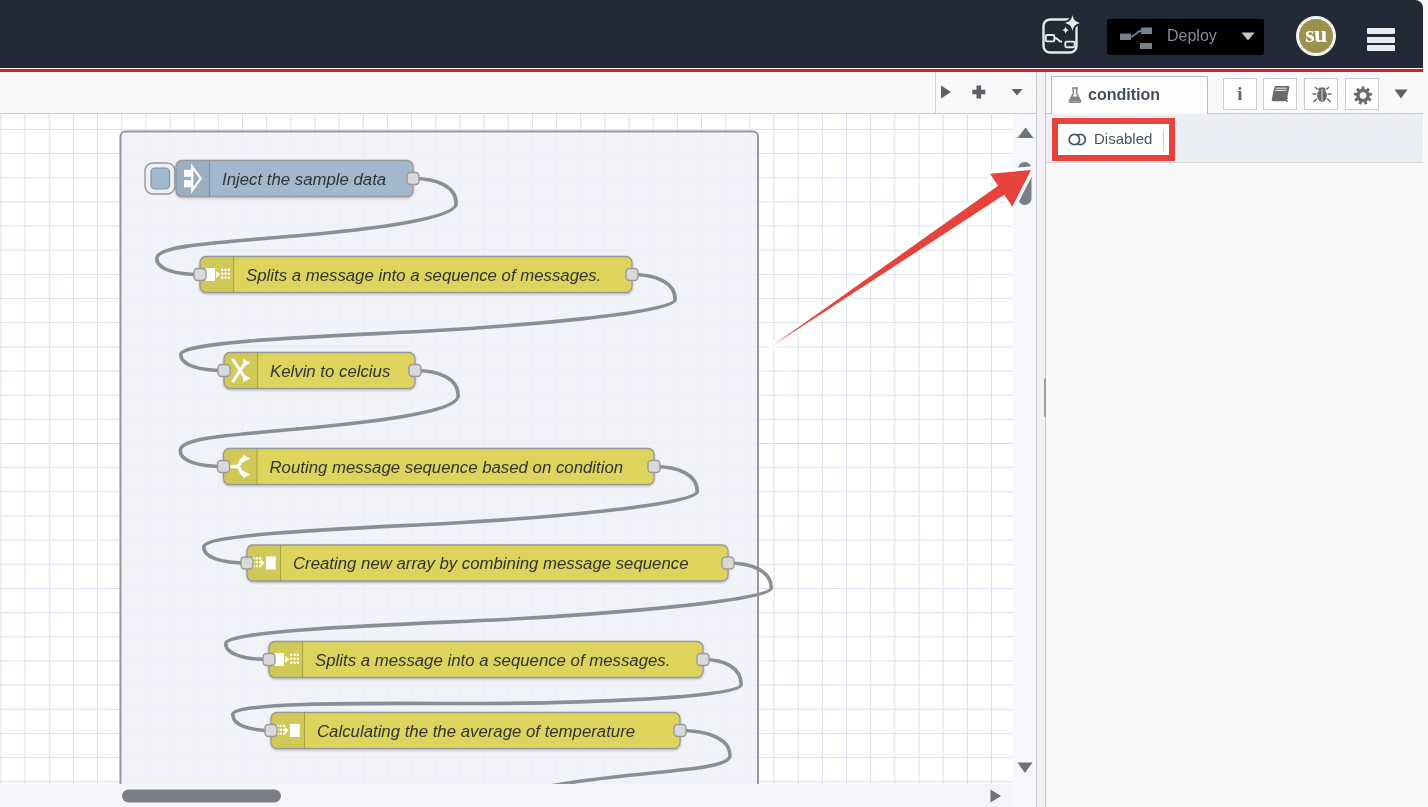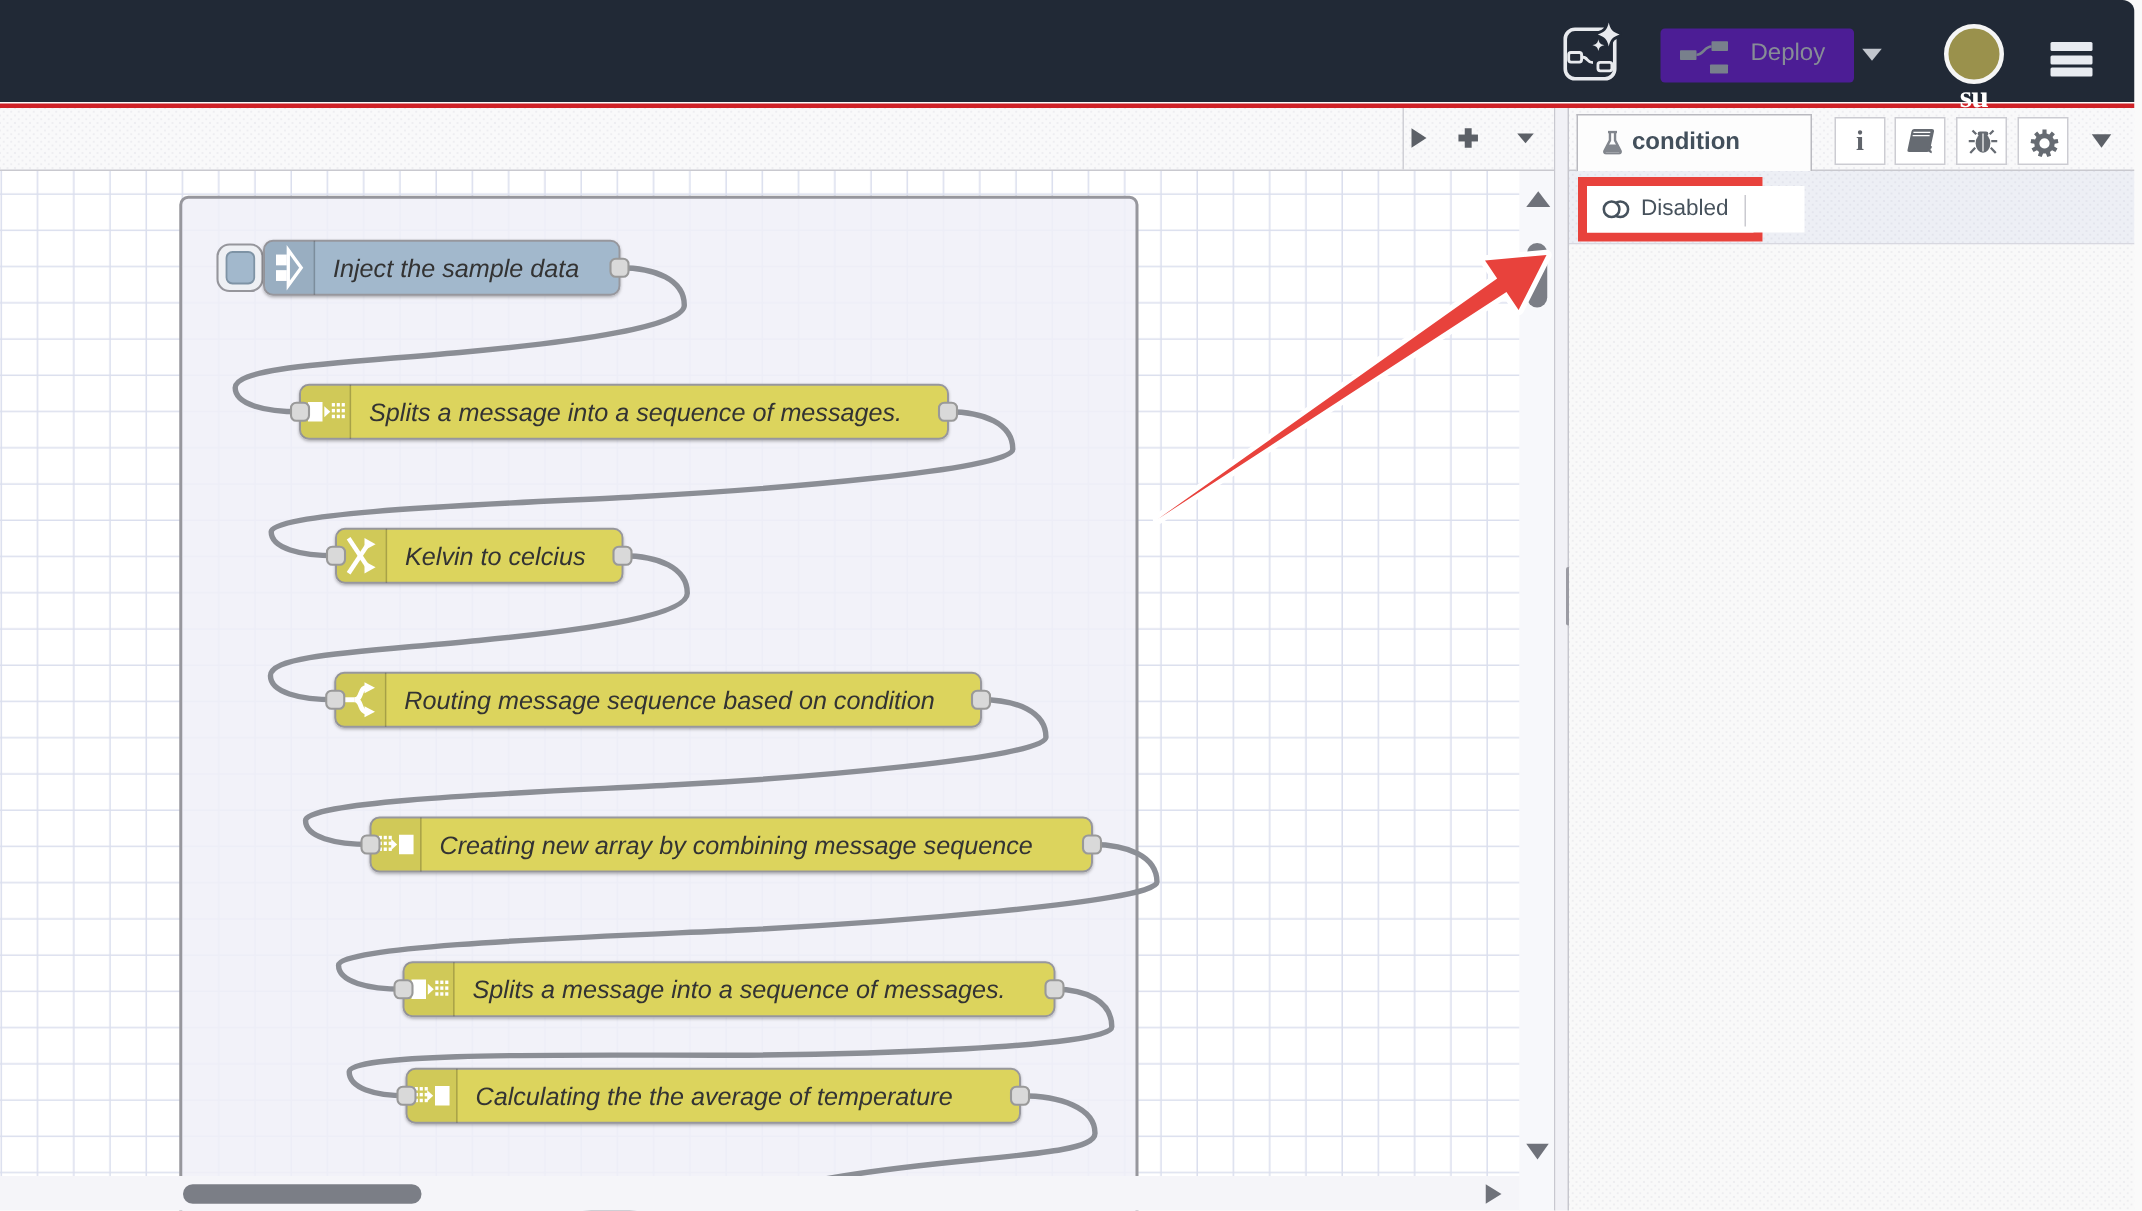--- a/index.html
+++ b/index.html
@@ -13,27 +13,27 @@
   #sepband{left:1037px;top:72px;width:8px;height:735px;background:#f1f1f6;}
   #sep2{left:1045px;top:72px;width:1px;height:735px;background:#c6c6ce;}
   #sephandle{left:1044px;top:378px;width:3px;height:39px;background:#9b9ba3;border-radius:2px;}
   #sbtabbar{left:1046px;top:72px;width:377px;height:42px;background:#f9f9fa;border-bottom:1px solid #c9c9cf;box-sizing:border-box;background-image:radial-gradient(rgba(140,140,165,0.11) 0.7px, transparent 1px),radial-gradient(rgba(140,140,165,0.11) 0.7px, transparent 1px);background-size:5px 5px;background-position:0 0,2.5px 2.5px;}
   #sbtab{left:1051px;top:76px;width:157px;height:38px;background:#fdfdfd;border:1px solid #b9b9bf;border-bottom:none;box-sizing:border-box;}
   #sbtab span{position:absolute;left:36px;top:9px;font-size:16px;font-weight:bold;color:#43505c;}
   .sbbtn{top:78px;width:34px;height:32px;background:#fff;border:1px solid #ccccd2;box-sizing:border-box;}
   #sbtoolbar{left:1046px;top:114px;width:377px;height:49px;background:#edeff5;border-bottom:1px solid #d8d8e0;box-sizing:border-box;background-image:radial-gradient(rgba(140,140,165,0.11) 0.7px, transparent 1px),radial-gradient(rgba(140,140,165,0.11) 0.7px, transparent 1px);background-size:5px 5px;background-position:0 0,2.5px 2.5px;}
   #sbcontent{left:1046px;top:163px;width:377px;height:644px;background:#f9f9f9;background-image:radial-gradient(rgba(140,140,165,0.11) 0.7px, transparent 1px),radial-gradient(rgba(140,140,165,0.11) 0.7px, transparent 1px);background-size:5px 5px;background-position:0 0,2.5px 2.5px;}
   #rightstrip{left:1423px;top:0;width:5px;height:807px;background:#fafafa;}
-  #deploy{left:1107px;top:19px;width:129px;height:36px;background:#4c1d95;border-radius:3px;}
+  #deploy{left:1107px;top:19px;width:129px;height:36px;background:#000000;border-radius:3px;padding-left:28px;}
   #deploy .dtext{position:absolute;left:60px;top:8px;font-size:16px;color:#878d96;}
   #avatar{left:1296px;top:16px;width:40px;height:40px;border-radius:50%;background:#9a914c;border:3px solid #f5f5f5;box-sizing:border-box;}
-  #avatar span{position:absolute;left:50%;top:50%;transform:translate(-50%,-54%);font-family:"Liberation Serif",serif;font-weight:bold;font-size:21px;color:#fff;letter-spacing:-0.5px;margin-top:30px;}
+  #avatar span{position:absolute;left:50%;top:50%;transform:translate(-50%,-54%);font-family:"Liberation Serif",serif;font-weight:bold;font-size:24px;color:#fff;letter-spacing:-0.5px;}
   .hbar{left:1366.5px;width:28.5px;height:6px;background:#e8ebf1;border-radius:1px;}
   #redrect{left:1052px;top:118px;width:123px;height:43px;border:6px solid #e8423c;box-sizing:border-box;background:#fff;}
-  #disbtn{position:absolute;left:0;top:0;width:125px;height:31px;background:#fff;padding-left:20px;}
+  #disbtn{position:absolute;left:0;top:0;width:111px;height:31px;background:#fff;}
   #disbtn span{position:absolute;left:36px;top:6px;font-size:15px;color:#47525c;}
   #dissep{position:absolute;left:105px;top:6px;width:1px;height:21px;background:#cacad0;}
 </style>
 </head>
 <body>
 <div class="abs" id="header"></div>
 <div class="abs" id="redline"></div>
 
 <svg class="abs" style="left:1039px;top:14px" width="46" height="44" viewBox="0 0 46 44">
   <rect x="4.5" y="5.5" width="33" height="33" rx="6.5" fill="none" stroke="#e8eaee" stroke-width="2.4"></rect>

